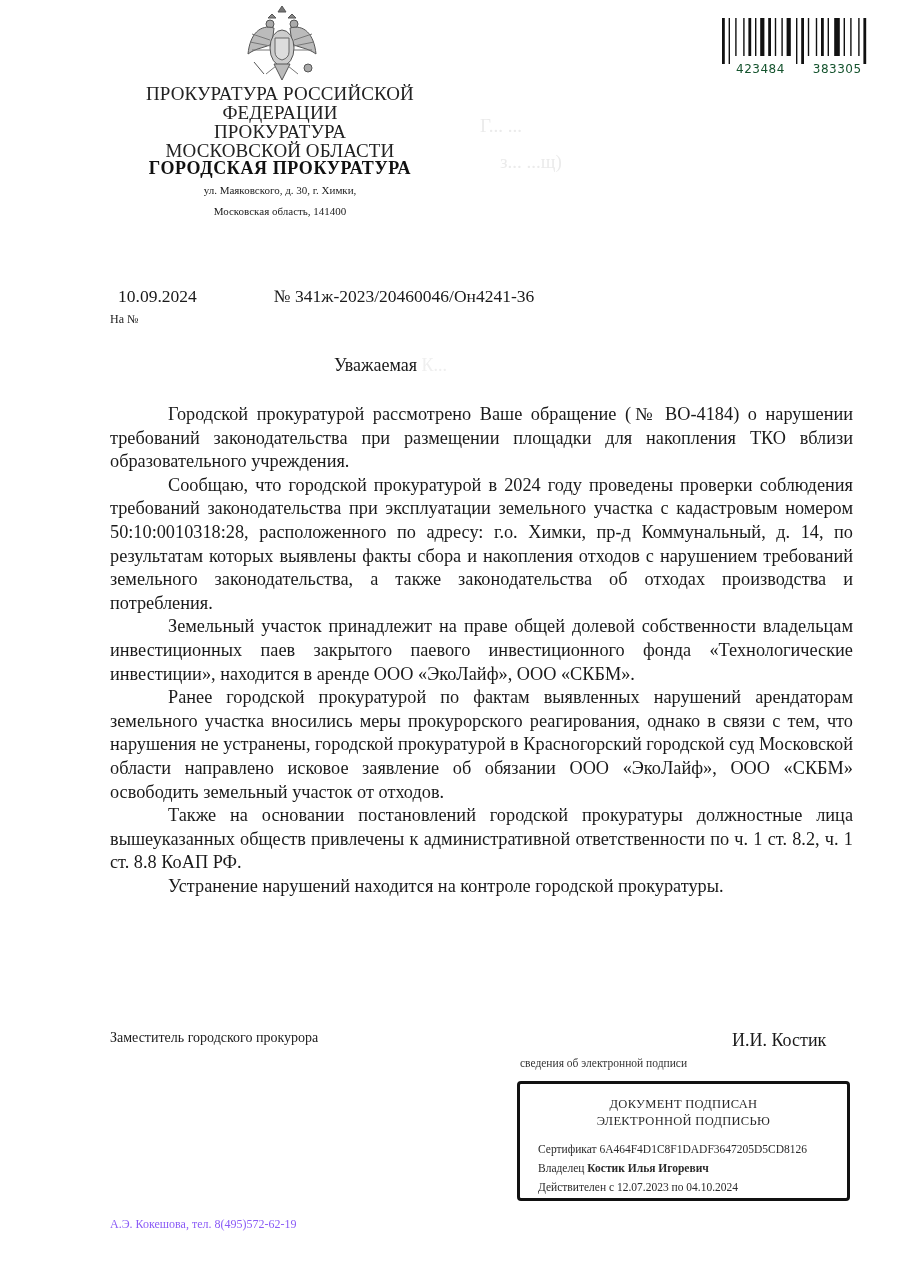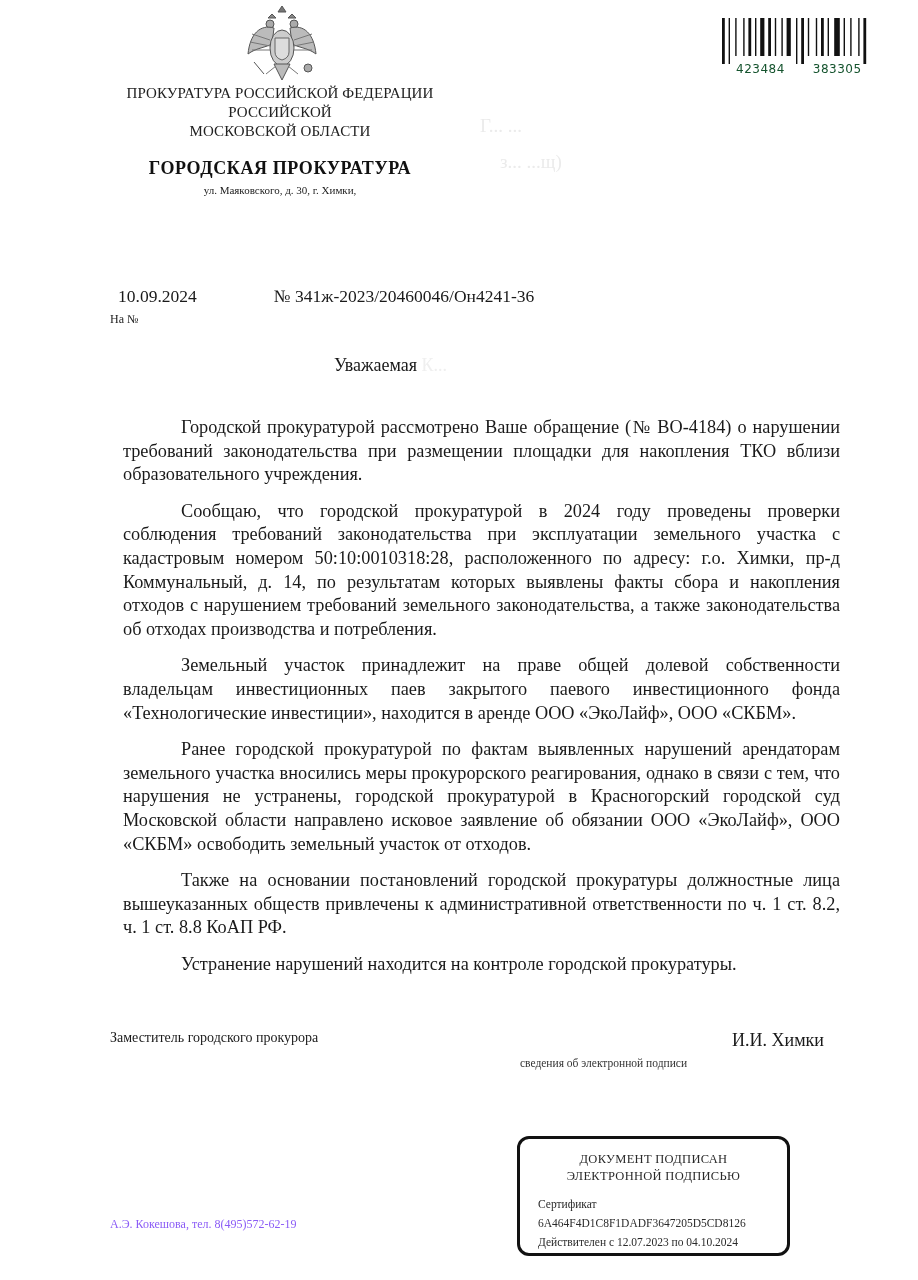--- a/index.html
+++ b/index.html
@@ -6,21 +6,21 @@
   body {
     width: 918px; height: 1280px; position: relative; overflow: hidden;
     font-family: "Liberation Serif", "DejaVu Serif", serif; color: #1a1a1a;
   }
   .abs { position: absolute; }
 
   
   .emblem { left: 240px; top: 4px; width: 84px; height: 80px; }
 
   
-  .org { left: 100px; top: 84px; width: 360px; text-align: center; font-size: 15px; line-height: 19px; letter-spacing: 0.1px; color:#222; }
+  .org { left: 100px; top: 84px; width: 360px; text-align: center; font-size: 19px; line-height: 19px; letter-spacing: 0.1px; color:#222; }
   .org2 { left: 100px; top: 157px; width: 360px; text-align: center; }
   .org2 .b { font-weight: bold; font-size: 18px; line-height: 22px; letter-spacing: 0.6px; color:#111; }
   .org2 .addr { font-size: 11px; line-height: 20px; color:#222; margin-top: 1px; }
 
   
   .barcode { left: 720px; top: 16px; width: 160px; height: 50px; }
   .barcode-text { left: 736px; top: 62px; font-family: "DejaVu Sans", sans-serif; font-size: 12px; color:#14532d; letter-spacing: 0.5px; }
   .barcode-text span { display:inline-block; }
   .barcode-text .n2 { margin-left: 28px; }
 
@@ -31,30 +31,30 @@
   .date { left: 118px; top: 286px; font-size: 17.5px; }
   .onum { left: 110px; top: 312px; font-size: 12px; }
   .docnum { left: 274px; top: 286px; font-size: 17.5px; }
 
   
   .salut { left: 334px; top: 355px; font-size: 18px; }
   .salut .faded { color: #efefef; }
 
   
   .body-text { left: 110px; top: 403px; width: 743px; font-size: 18.3px; line-height: 23.6px; text-align: justify; }
-  .body-text p { margin: 13px; text-indent: 58px; }
+  .body-text p { margin: 0; text-indent: 58px; }
 
   
   .sig-role { left: 110px; top: 1030px; font-size: 14px; }
   .sig-name { left: 732px; top: 1030px; font-size: 18px; }
   .es-caption { left: 520px; top: 1057px; font-size: 11.5px; color:#333; }
 
   .es-box {
-    left: 517px; top: 1136px; width: 273px; height: 120px;
-    border: 3px solid #111; border-radius: 12px; box-sizing: border-box;
+    left: 517px; top: 1081px; width: 333px; height: 120px;
+    border: 3px solid #111; border-radius: 4px; box-sizing: border-box;
     font-family: "Liberation Serif", serif; color:#2a2a2a;
   }
   .es-title { text-align: center; font-size: 12.5px; line-height: 17px; margin-top: 12px; letter-spacing: 0.3px; }
   .es-lines { margin: 10px 0 0 18px; font-size: 11.5px; line-height: 19px; }
   .es-lines .bold { font-weight: bold; }
 
   .footer { left: 110px; top: 1217px; font-size: 12px; color:#8b5cf6; }
 </style>
 </head>
 <body>
@@ -83,26 +83,27 @@
       <path d="M36 62 l-10 8 M48 62 l10 8" stroke="#777"></path>
 
       <line x1="14" y1="58" x2="24" y2="70" stroke="#555"></line>
       <circle cx="68" cy="64" r="4" fill="#aaa"></circle>
     </g>
   </svg>
 </div>
 
 <div class="abs org">
   <div>ПРОКУРАТУРА РОССИЙСКОЙ ФЕДЕРАЦИИ</div>
-  <div>РОССИЙСКОЙ</div>
+  <div>ПРОКУРАТУРА</div>
   <div>МОСКОВСКОЙ ОБЛАСТИ</div>
 </div>
 <div class="abs org2">
   <div class="b">ГОРОДСКАЯ ПРОКУРАТУРА</div>
   <div class="addr">ул. Маяковского, д. 30, г. Химки,</div>
+  <div class="addr">Московская область, 141400</div>
 </div>
 
 <div class="abs barcode">
   <svg width="160" height="50" viewBox="0 0 160 50" id="barcode-svg">
       <rect x="2" y="2" width="2.8" height="46" fill="#111"></rect>
       <rect x="8.6" y="2" width="1.4" height="46" fill="#111"></rect>
       <rect x="15.2" y="2" width="1.4" height="38" fill="#111"></rect>
       <rect x="23.199999999999996" y="2" width="1.4" height="38" fill="#111"></rect>
       <rect x="28.4" y="2" width="2.8" height="38" fill="#111"></rect>
       <rect x="35" y="2" width="1.4" height="38" fill="#111"></rect>
@@ -145,32 +146,36 @@
 <div class="abs body-text">
   <p>Городской прокуратурой рассмотрено Ваше обращение (№ ВО-4184) о нарушении требований законодательства при размещении площадки для накопления ТКО вблизи образовательного учреждения.</p>
   <p>Сообщаю, что городской прокуратурой в 2024 году проведены проверки соблюдения требований законодательства при эксплуатации земельного участка с кадастровым номером 50:10:0010318:28, расположенного по адресу: г.о. Химки, пр-д Коммунальный, д. 14, по результатам которых выявлены факты сбора и накопления отходов с нарушением требований земельного законодательства, а также законодательства об отходах производства и потребления.</p>
   <p>Земельный участок принадлежит на праве общей долевой собственности владельцам инвестиционных паев закрытого паевого инвестиционного фонда «Технологические инвестиции», находится в аренде ООО «ЭкоЛайф», ООО «СКБМ».</p>
   <p>Ранее городской прокуратурой по фактам выявленных нарушений арендаторам земельного участка вносились меры прокурорского реагирования, однако в связи с тем, что нарушения не устранены, городской прокуратурой в Красногорский городской суд Московской области направлено исковое заявление об обязании ООО «ЭкоЛайф», ООО «СКБМ» освободить земельный участок от отходов.</p>
   <p>Также на основании постановлений городской прокуратуры должностные лица вышеуказанных обществ привлечены к административной ответственности по ч. 1 ст. 8.2, ч. 1 ст. 8.8 КоАП РФ.</p>
   <p>Устранение нарушений находится на контроле городской прокуратуры.</p>
 </div>
 
 <div class="abs sig-role">Заместитель городского прокурора</div>
-<div class="abs sig-name">И.И. Химки</div>
+<div class="abs sig-name">И.И. Костик</div>
 <div class="abs es-caption">сведения об электронной подписи</div>
 
 <div class="abs es-box">
   <div class="es-title">
     <div>ДОКУМЕНТ ПОДПИСАН</div>
     <div>ЭЛЕКТРОННОЙ ПОДПИСЬЮ</div>
   </div>
   <div class="es-lines">
     <div>
       <span>Сертификат</span>
       <span>6A464F4D1C8F1DADF3647205D5CD8126</span>
+    </div>
+    <div>
+      <span>Владелец</span>
+      <span class="bold">Костик Илья Игоревич</span>
     </div>
     <div>
       <span>Действителен</span>
       <span>с</span>
       <span>12.07.2023</span>
       <span>по</span>
       <span>04.10.2024</span>
     </div>
   </div>
 </div>

